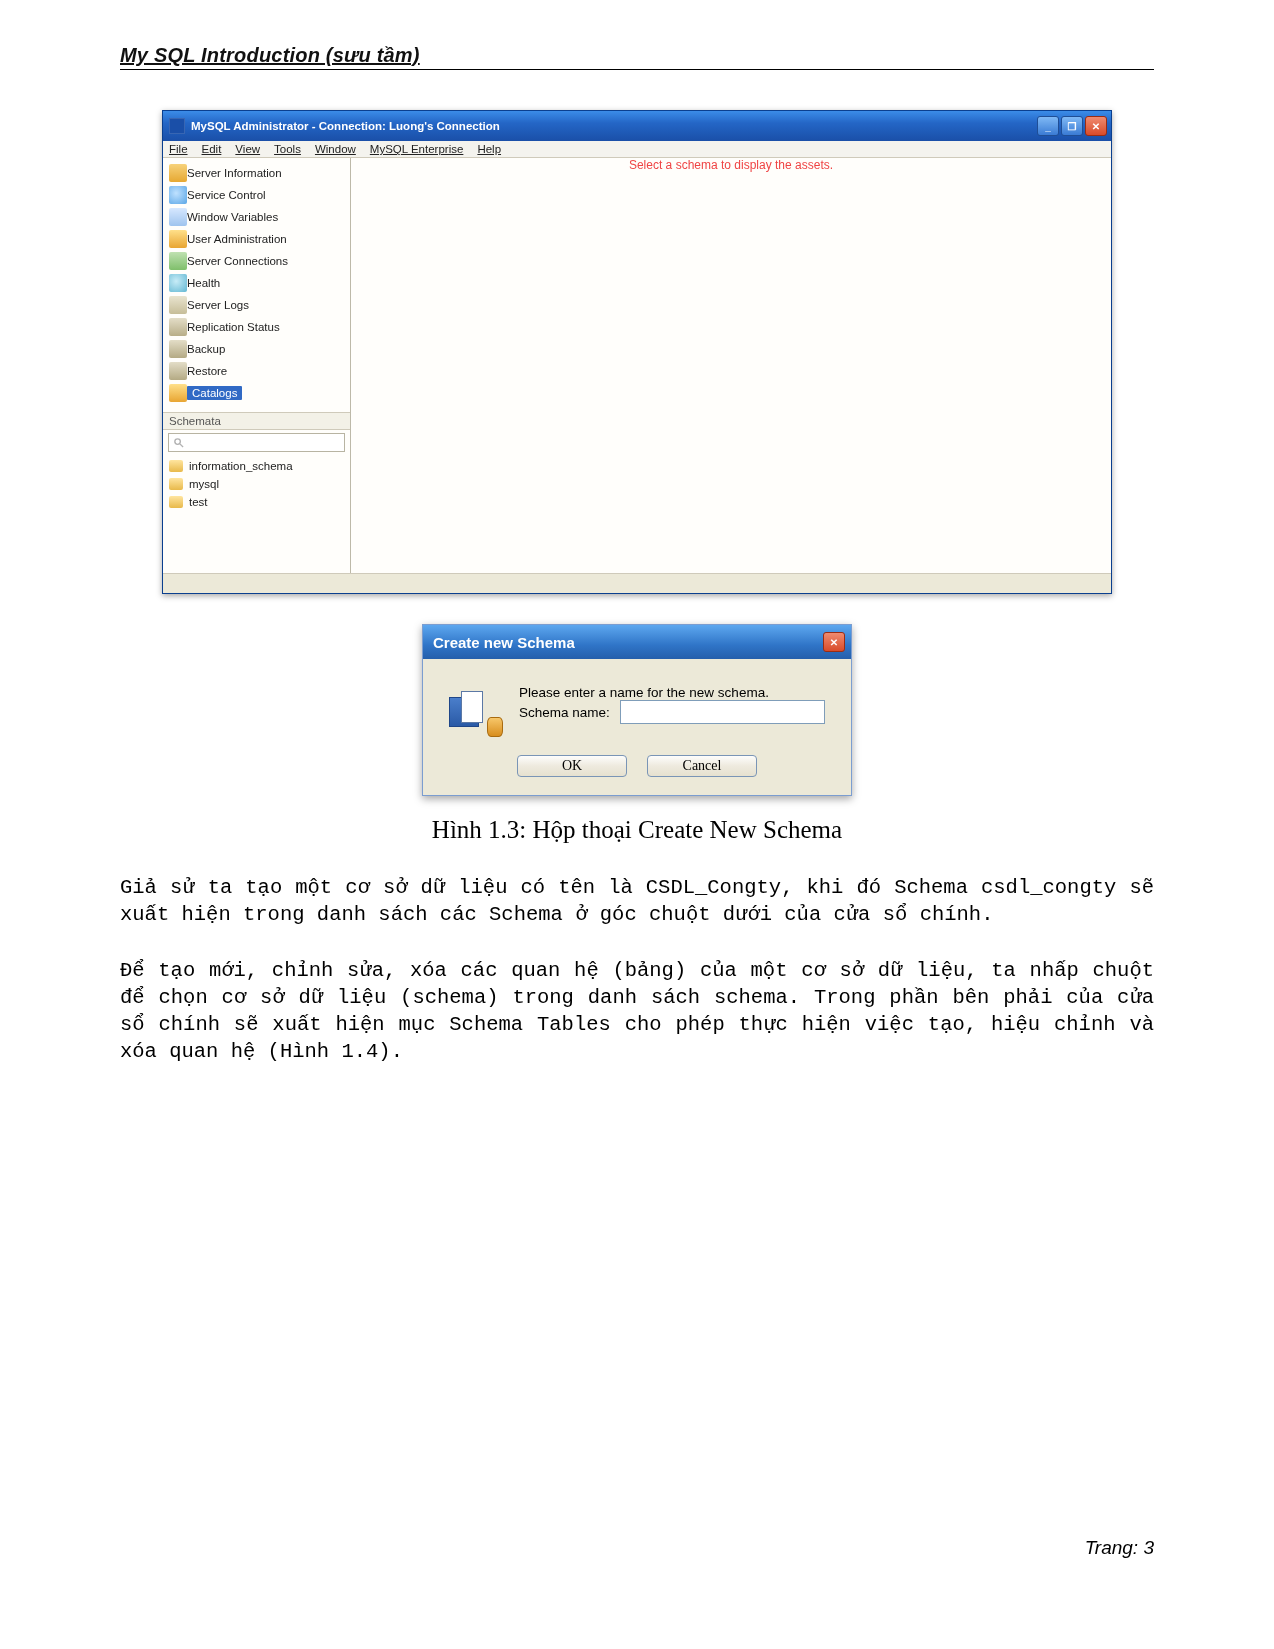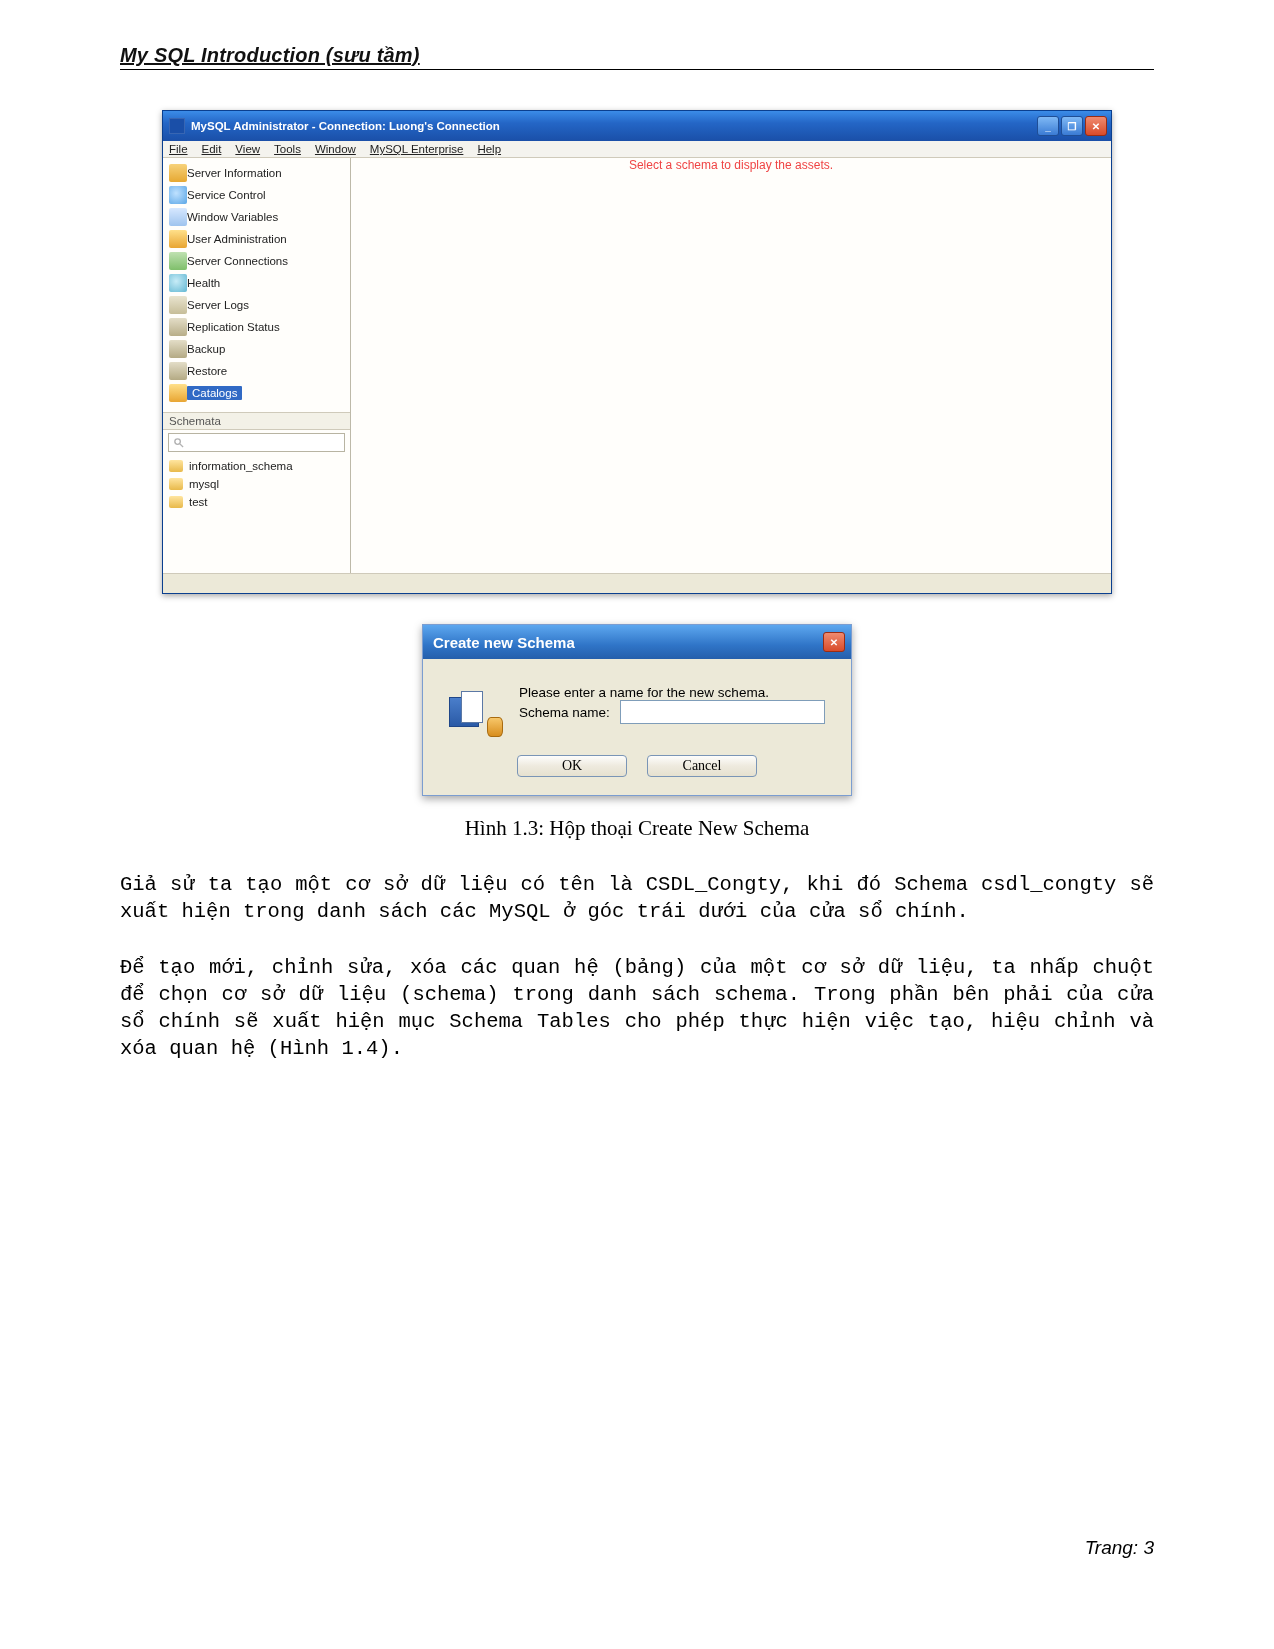--- a/index.html
+++ b/index.html
@@ -172,21 +172,21 @@
   .xpbtn {
     width: 110px; height: 22px;
     border: 1px solid #7a95b6; border-radius: 4px;
     background: linear-gradient(#fdfdfc,#eeeade 50%,#e6e1cf);
     font-family: Tahoma; font-size: 14px; color: #000;
     display: flex; align-items: center; justify-content: center;
   }
 
   .caption {
     text-align: center;
-    font-size: 21px;
+    font-size: 25px;
     margin: 10px 0 30px 0;
   }
   .bodytext {
     font-family: "Courier New", monospace;
     font-size: 20.5px;
     text-align: justify;
     line-height: 1.33;
     margin: 0 0 28px 0;
   }
   .pagenum {
@@ -325,17 +325,17 @@
       </div>
     </div>
     <div class="dlg-buttons">
       <div class="xpbtn">OK</div>
       <div class="xpbtn">Cancel</div>
     </div>
   </div>
 
   <div class="caption">Hình 1.3: Hộp thoại Create New Schema</div>
 
-  <p class="bodytext">Giả sử ta tạo một cơ sở dữ liệu có tên là CSDL_Congty, khi đó Schema csdl_congty sẽ xuất hiện trong danh sách các MySQL ở góc trái dưới của cửa sổ chính.</p>
+  <p class="bodytext">Giả sử ta tạo một cơ sở dữ liệu có tên là CSDL_Congty, khi đó Schema csdl_congty sẽ xuất hiện trong danh sách các Schema ở góc chuột dưới của cửa sổ chính.</p>
   <p class="bodytext">Để tạo mới, chỉnh sửa, xóa các quan hệ (bảng) của một cơ sở dữ liệu, ta nhấp chuột để chọn cơ sở dữ liệu (schema) trong danh sách schema. Trong phần bên phải của cửa sổ chính sẽ xuất hiện mục Schema Tables cho phép thực hiện việc tạo, hiệu chỉnh và xóa quan hệ (Hình 1.4).</p>
 
   <div class="pagenum">Trang: 3</div>
 </div>
 
 </body></html>

